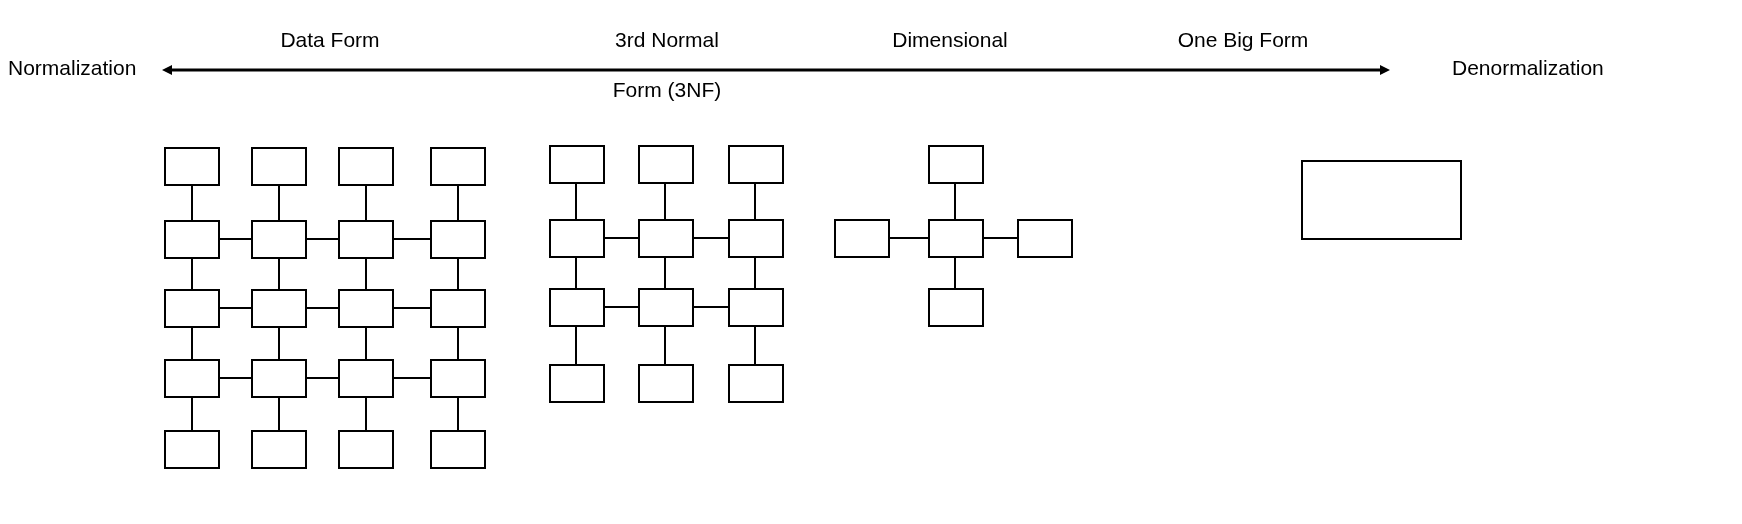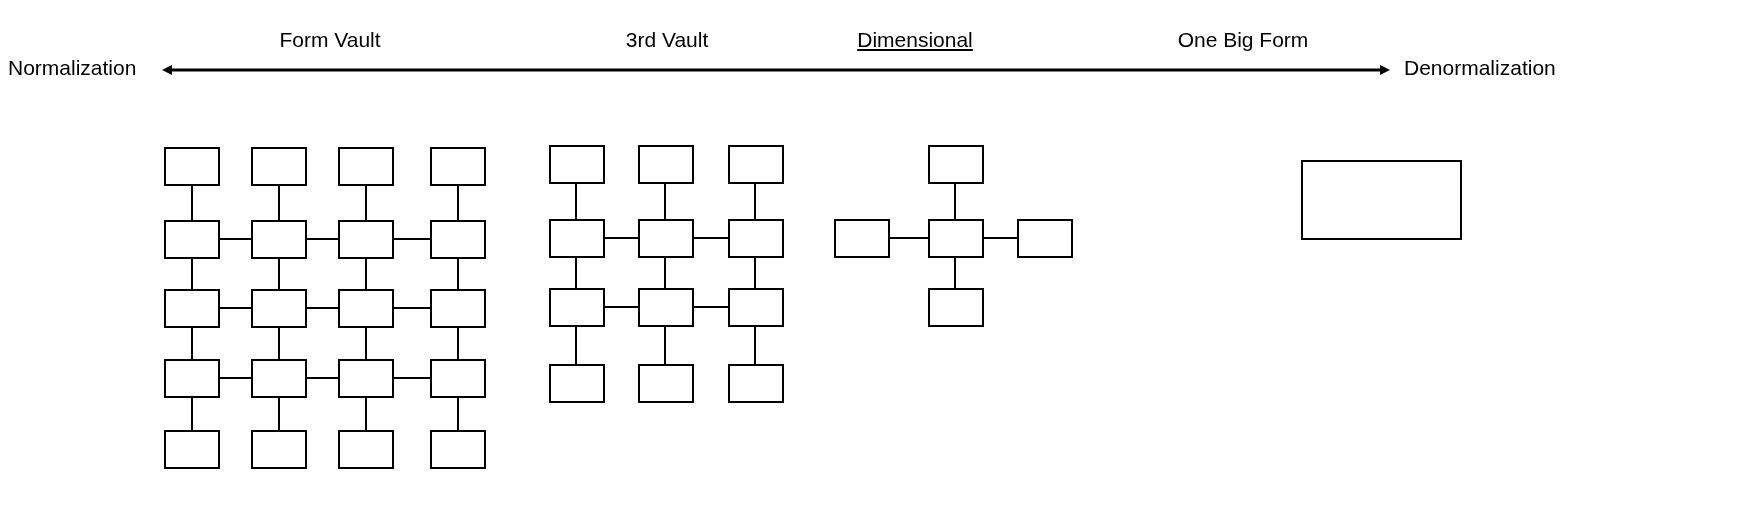--- a/index.html
+++ b/index.html
@@ -22,21 +22,21 @@
 
   
   .axis-end-label {
     position: absolute;
     font-size: 21px;
     line-height: 24px;
     color: #000;
     white-space: nowrap;
   }
   #label-normalization { left: 8px;  top: 56px; }
-  #label-denormalization { left: 1404px; top: 56px; }
+  #label-denormalization { left: 1452px; top: 56px; }
 
   .col-header {
     position: absolute;
     top: 2px;
     font-size: 21px;
     line-height: 25px;
     text-align: center;
     color: #000;
     white-space: pre-line;
   }
@@ -70,28 +70,29 @@
 </head>
 <body>
 
 <div id="canvas">
 
   <div class="axis-end-label" id="label-normalization">Normalization</div>
 
   <div class="axis-end-label" id="label-denormalization">Denormalization</div>
 
   <div class="col-header" style="left:230px; width:200px;">
-    <div>Form Vault</div>
+    <div>Data Form</div>
   </div>
 
   <div class="col-header" style="left:567px; width:200px;">
-    <div>3rd Vault</div>
-  </div>
-
-  <div class="col-header" style="left:815px; width:200px;text-decoration:underline;">
+    <div>3rd Normal</div>
+    <div>Form (3NF)</div>
+  </div>
+
+  <div class="col-header" style="left:850px; width:200px;">
     <div>Dimensional</div>
   </div>
 
   <div class="col-header" style="left:1143px; width:200px;">
     <div>One Big Form</div>
   </div>
 
   <svg id="spectrum-arrow" viewBox="0 0 1232 40">
     <defs>
       <marker id="arrow-left" markerWidth="12" markerHeight="12" refX="10" refY="6" orient="auto" markerUnits="userSpaceOnUse">

